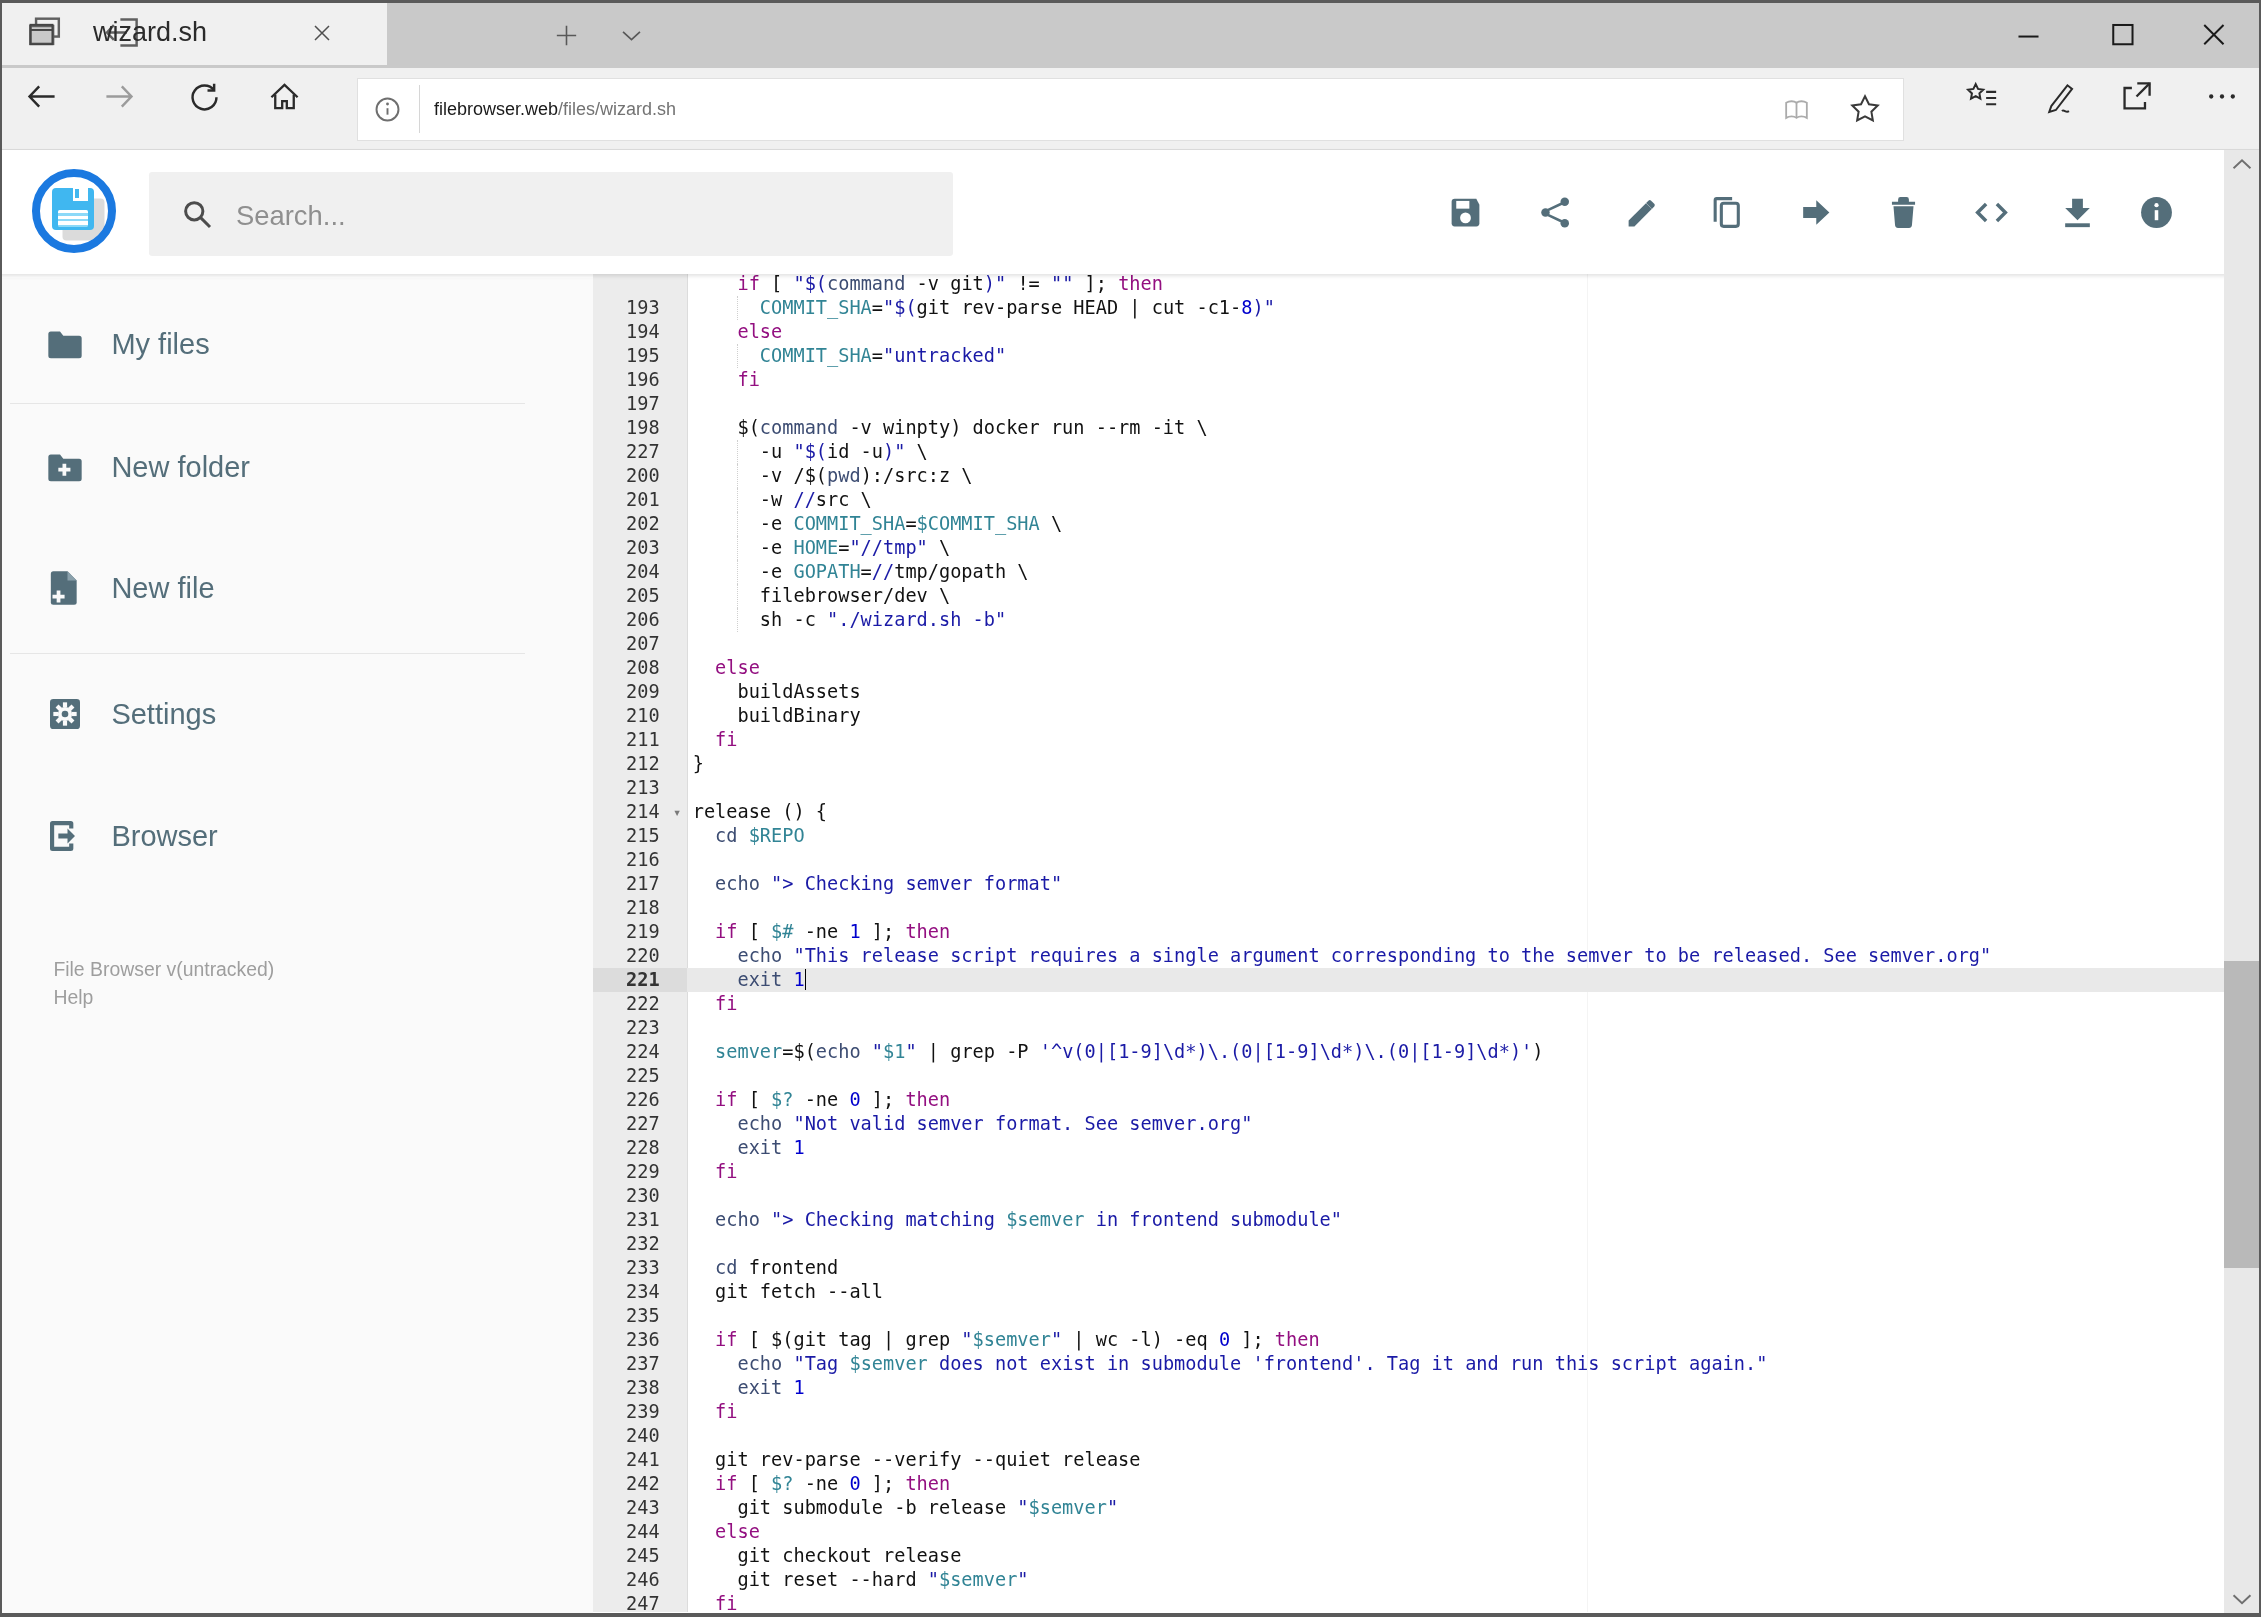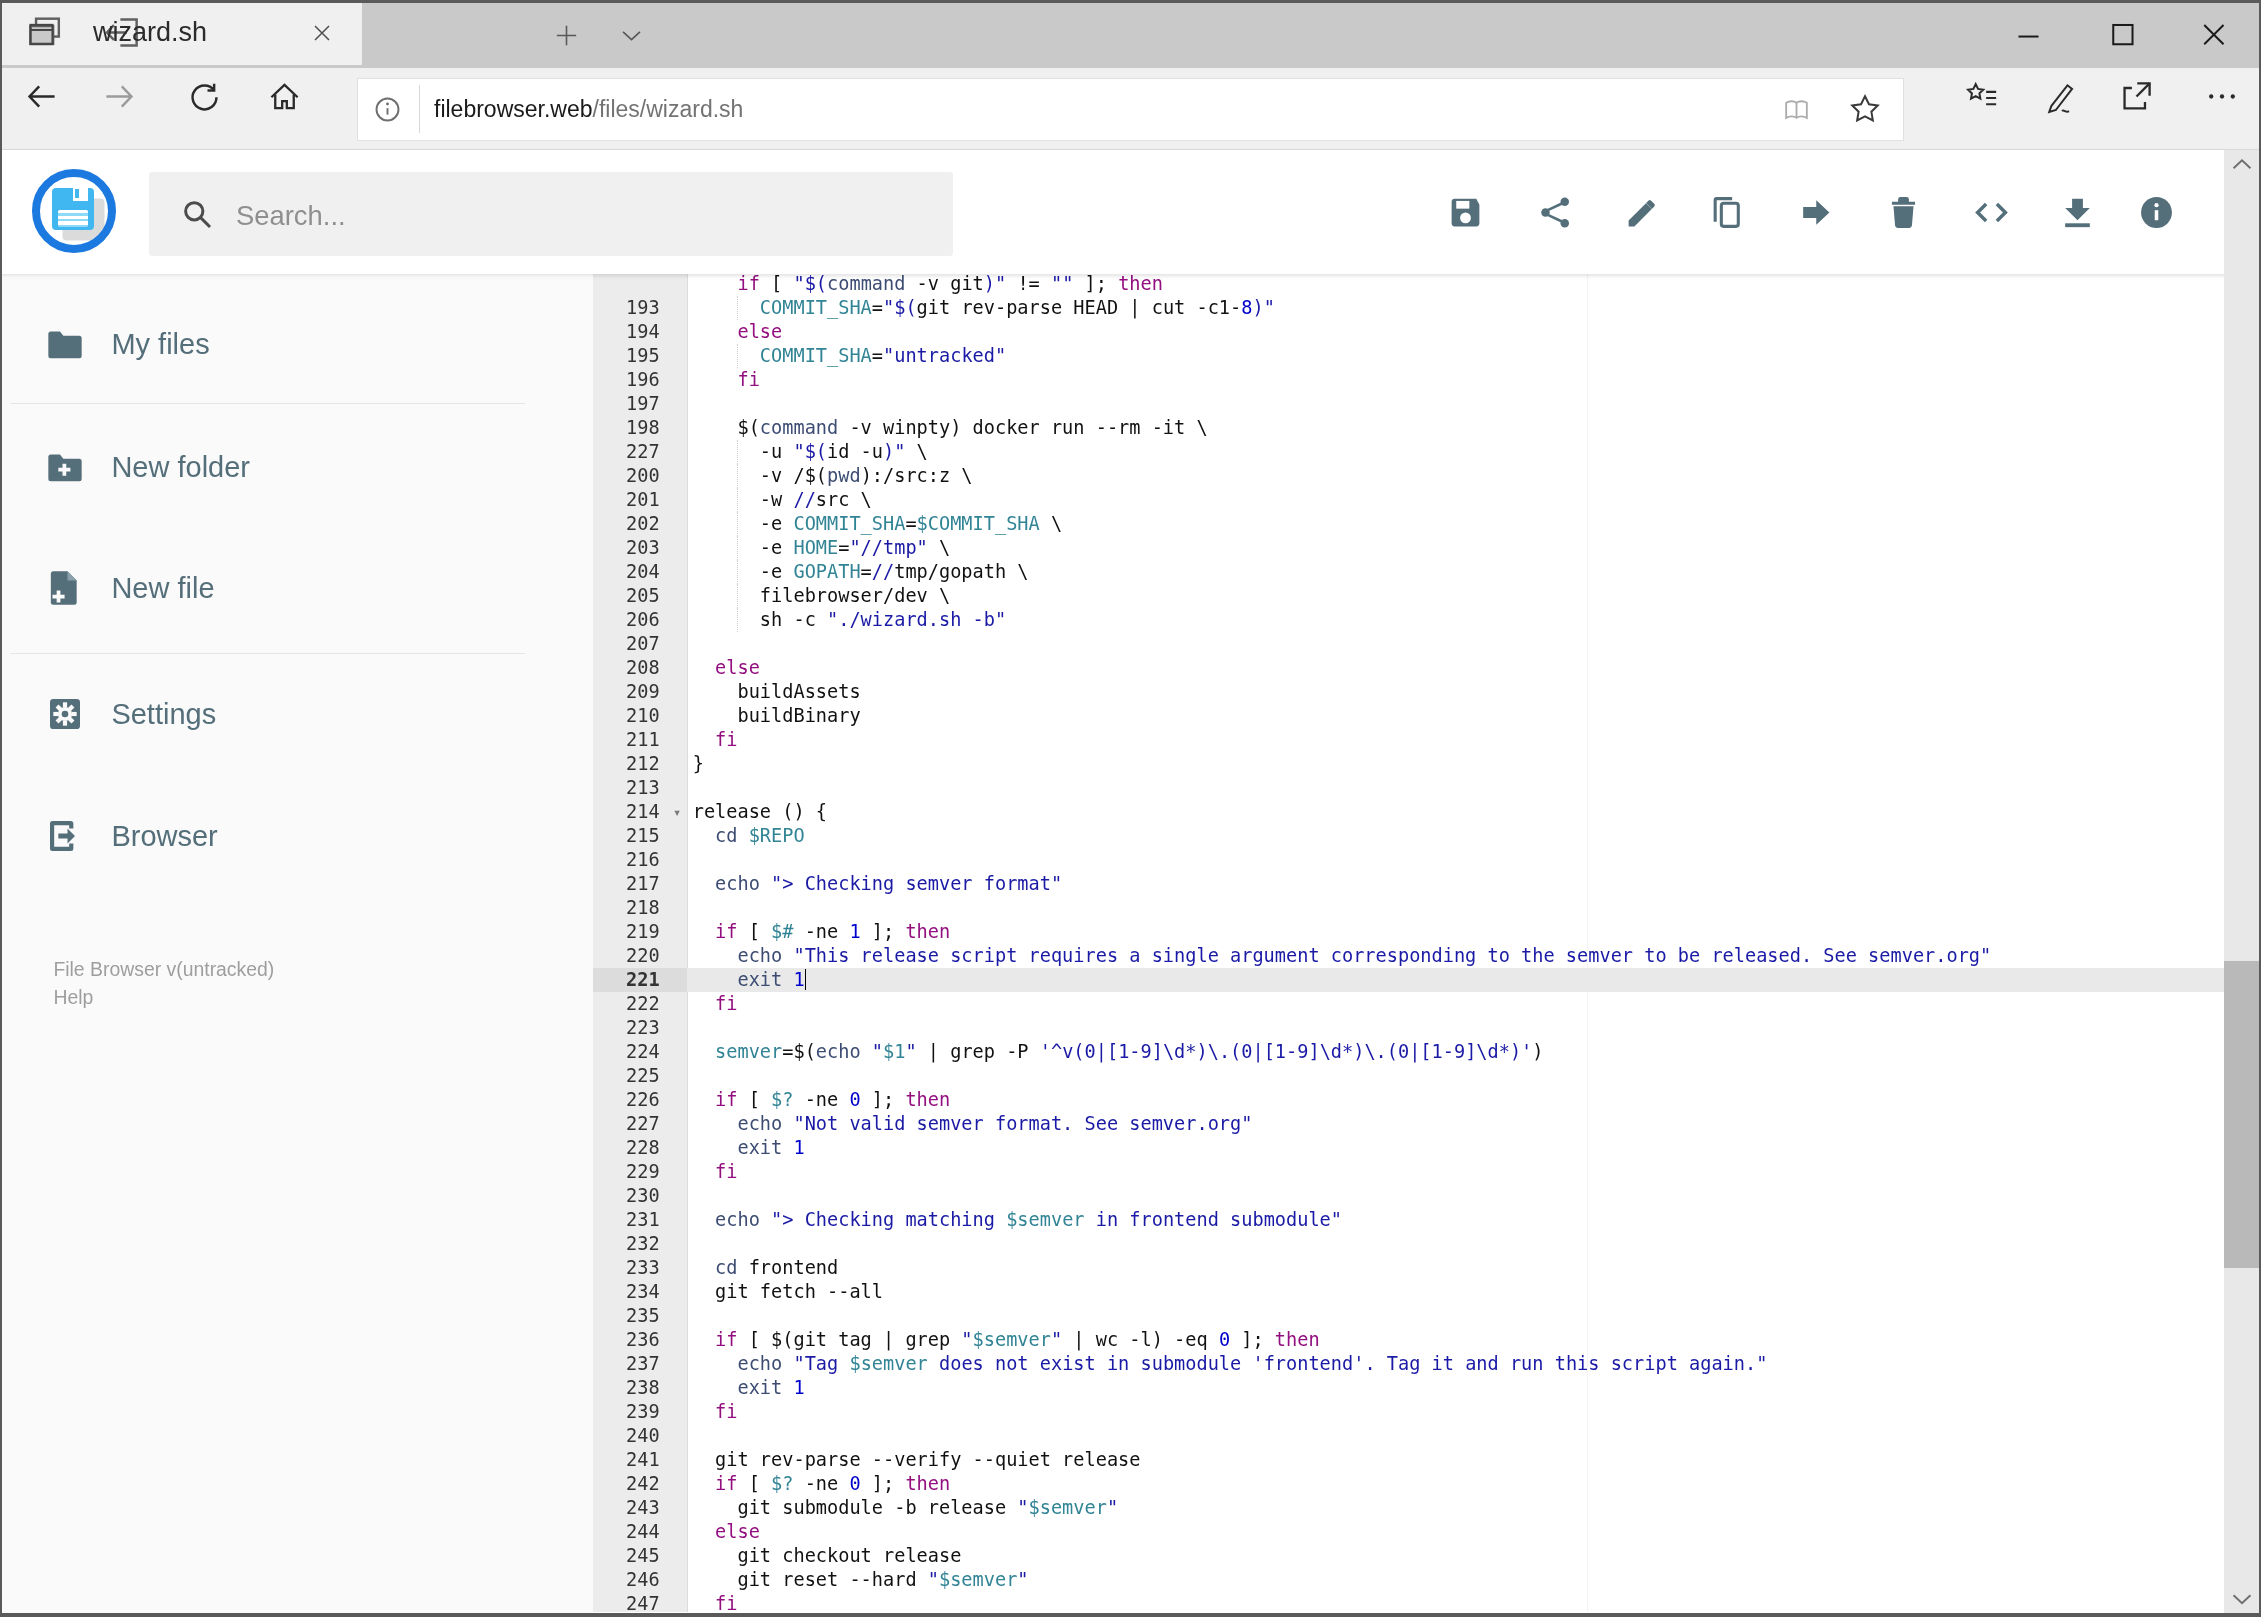--- a/index.html
+++ b/index.html
@@ -9,31 +9,31 @@
   svg{display:block;}
 
   
   .b-top{left:0;top:0;width:2261px;height:3.2px;background:#5a5a5a;z-index:50;}
   .b-left{left:0;top:0;width:2.4px;height:1617px;background:#5a5a5a;z-index:50;}
   .b-right{left:2259px;top:0;width:2.4px;height:1617px;background:#5a5a5a;z-index:50;}
   .b-bottom{left:0;top:1613px;width:2261px;height:4px;background:#5a5a5a;z-index:50;}
 
   
   .tabstrip{left:0;top:0;width:2261px;height:68px;background:#c9c9c9;}
-  .tab{left:174px;top:3.2px;width:362px;height:65px;background:#f0f0f0;}
+  .tab{left:174px;top:3.2px;width:362px;height:65px;background:#f0f0f0;padding-left:25px;}
   .tab-title{position:absolute;left:93px;top:0;height:65px;line-height:65px;
              font-size:27px;color:#2b2b2b;}
   .winbtn{position:absolute;top:19.4px;width:37px;height:32px;}
 
   
   .addrbar{left:0;top:68px;width:2261px;height:82px;background:#f0f0f0;
            border-bottom:0.8px solid #dcdcdc;box-sizing:border-box;}
   .urlbox{position:absolute;left:357px;top:9.7px;width:1547px;height:63px;background:#fff;
           border:0.8px solid #e0e0e0;box-sizing:border-box;}
-  .urltext{position:absolute;left:76px;top:0;height:61px;line-height:61px;font-size:23px;white-space:nowrap;text-align:right;}
+  .urltext{position:absolute;left:76px;top:0;height:61px;line-height:61px;font-size:18px;white-space:nowrap;text-align:right;}
   .url-host{color:#1a1a1a;}
   .url-path{color:#737373;}
   .u-divider{position:absolute;left:61px;top:6.5px;width:0.8px;height:48px;background:#d6d6d6;}
 
   
   .appheader{left:0;top:150px;width:2259px;height:124px;background:#fff;
              box-shadow:0 1.6px 4px rgba(0,0,0,0.12);z-index:5;}
   .logo{position:absolute;left:32px;top:19.4px;width:84px;height:84px;border-radius:50%;
         background:#fff;border:8px solid #1b79e0;box-sizing:border-box;overflow:hidden;}
   .floppy{position:absolute;left:12px;top:10.5px;width:42px;height:42px;background:#40b7f0;

